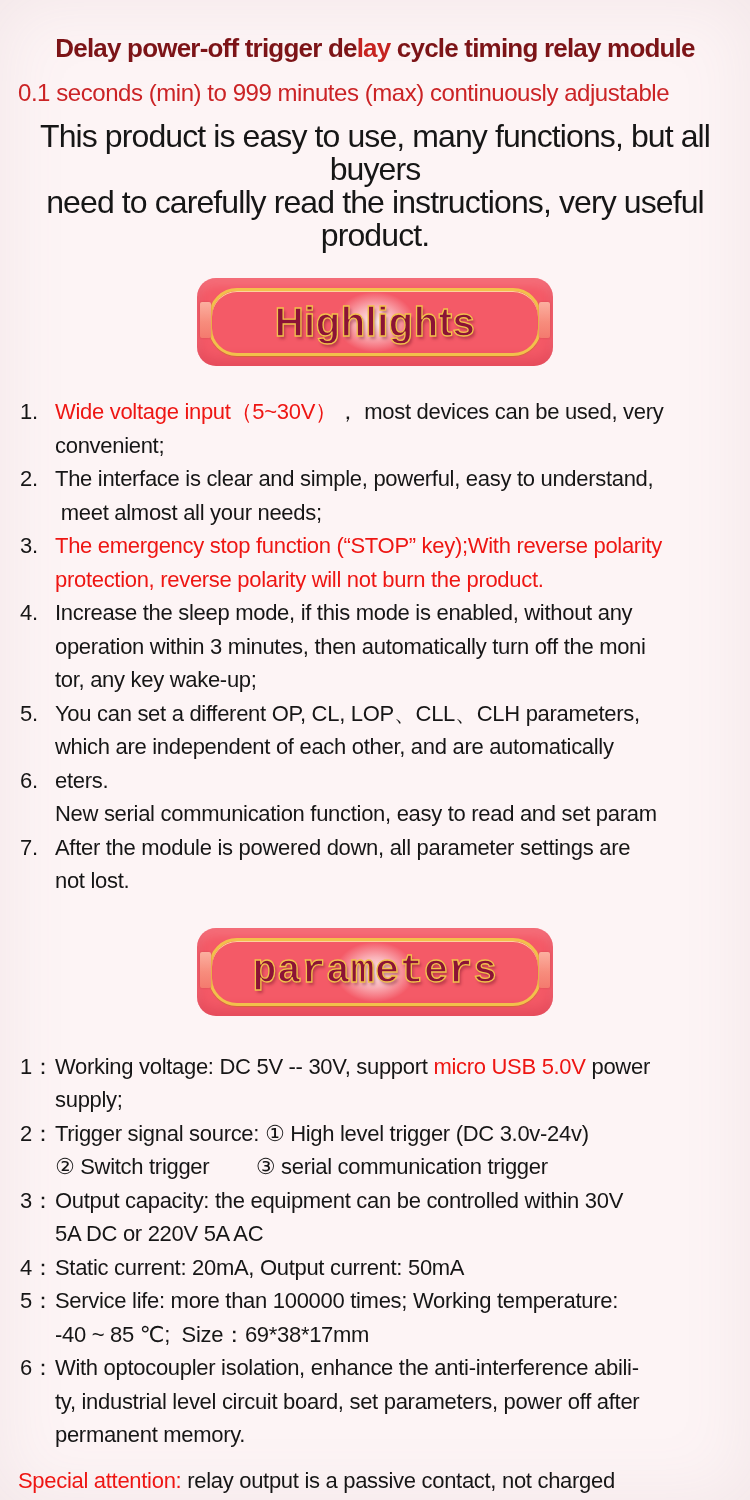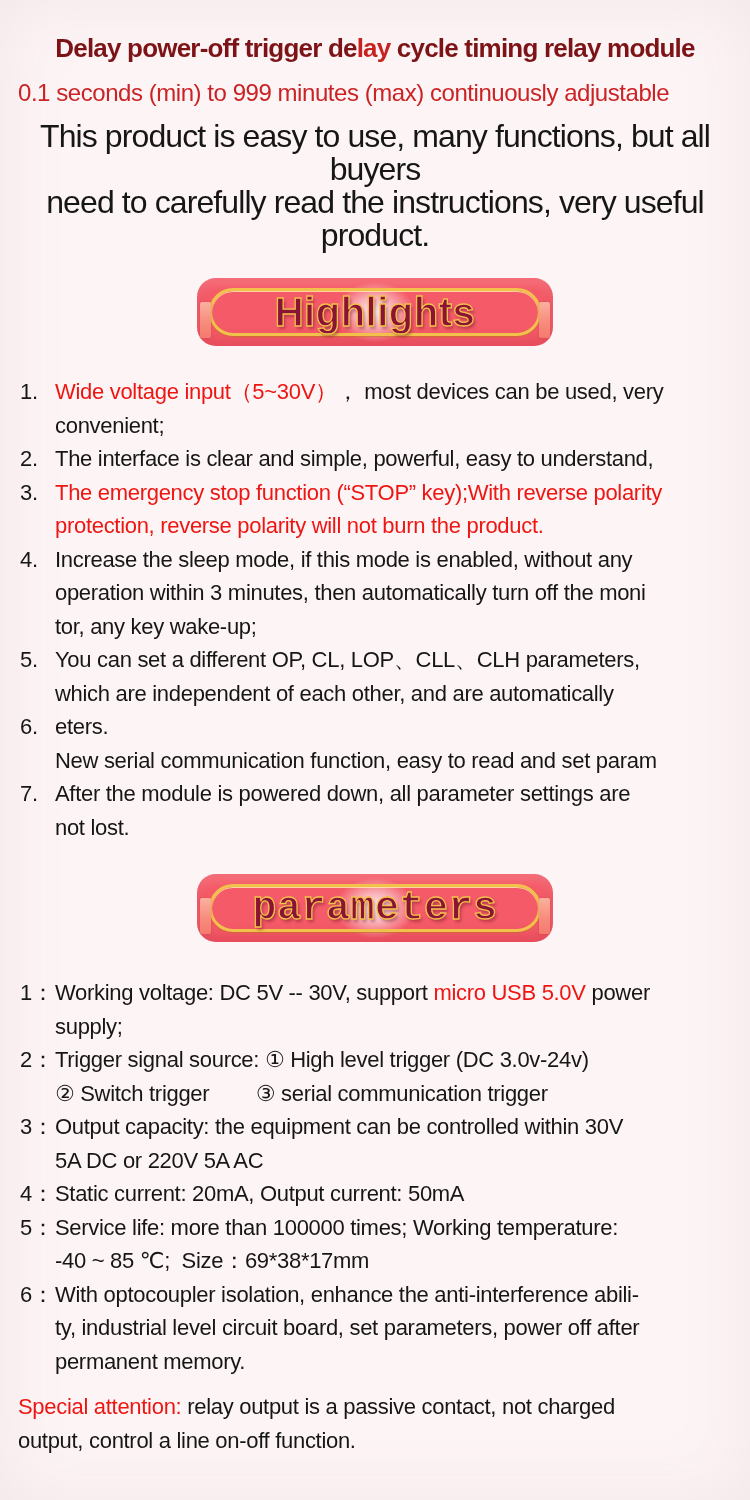--- a/index.html
+++ b/index.html
@@ -34,21 +34,21 @@
   .intro {
     margin-top:13px;
     text-align:center;
     font-size:32px; line-height:33px;
     letter-spacing:-0.9px;
   }
   .intro .line { white-space:pre-wrap; }
 
   .banner {
     position:relative;
-    width:356px; height:68px;
+    width:356px; height:88px;
     margin:26px auto 0 auto;
     background: var(--banner-bg, #f45a67);
     border-radius:19px;
     display:flex; align-items:center; justify-content:center;
     box-shadow: inset 0 -7px 12px rgba(190,35,60,0.28), inset 0 7px 10px rgba(255,255,255,0.14);
   }
   .banner.params { margin-top:30px;font-family:Liberation Mono, monospace; }
   .banner .glow {
     position:absolute; left:50%; top:2px; bottom:2px; width:130px;
     transform:translateX(-50%);
@@ -119,20 +119,21 @@
       <span class="num">1.</span>
       <div class="content">
         <div class="line"><span class="red">Wide voltage input（5~30V）</span><span class="">， most devices can be used, very</span></div>
         <div class="line"><span class="">convenient;</span></div>
       </div>
     </div>
     <div class="item">
       <span class="num">2.</span>
       <div class="content">
         <div class="line"><span class="">The interface is clear and simple, powerful, easy to understand,</span></div>
+        <div class="line"><span class=""> meet almost all your needs;</span></div>
       </div>
     </div>
     <div class="item">
       <span class="num">3.</span>
       <div class="content">
         <div class="line"><span class="red">The emergency stop function (“STOP” key);With reverse polarity</span></div>
         <div class="line"><span class="red">protection, reverse polarity will not burn the product.</span></div>
       </div>
     </div>
     <div class="item">

